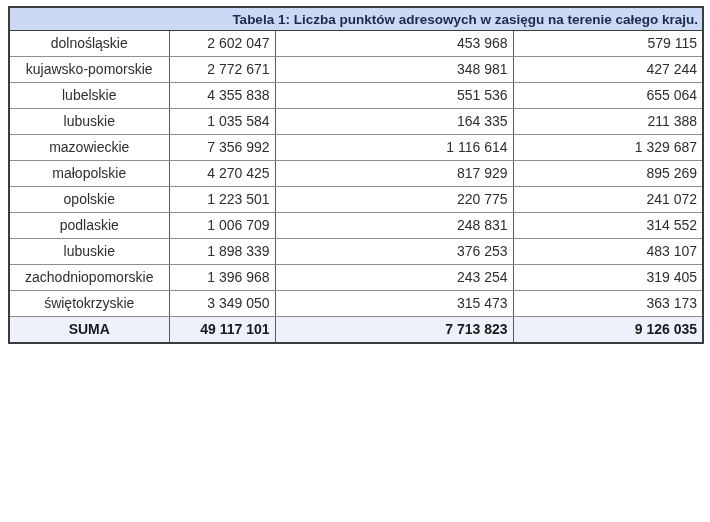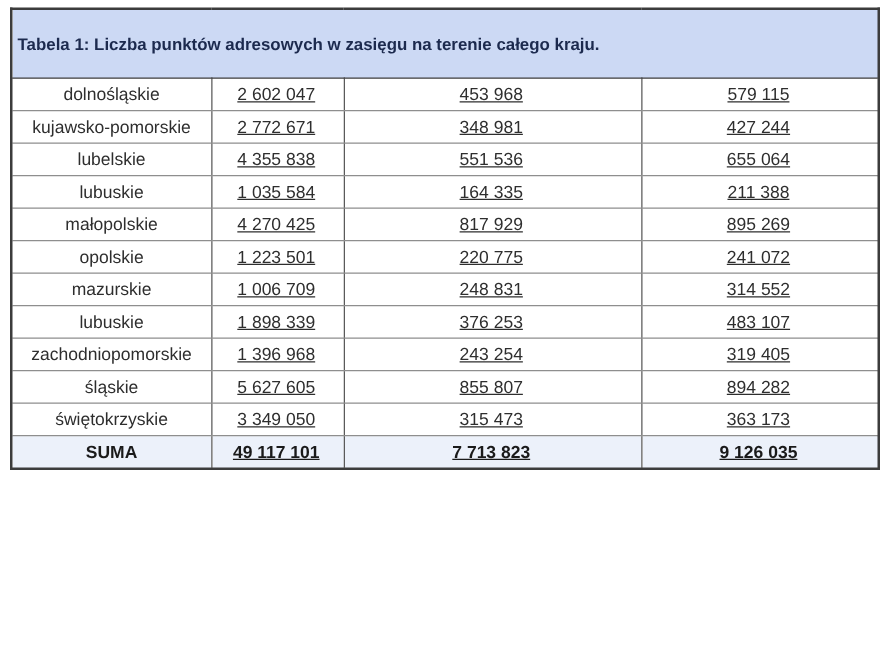--- a/index.html
+++ b/index.html
@@ -21,22 +21,22 @@
   col.c0 { width: 160px; }
   col.c1 { width: 106px; }
   col.c2 { width: 238px; }
   col.c3 { width: 190px; }
 
   th.table-title {
     background: #ccd9f4;
     color: #1c2a4e;
     font-size: 13.5px;
     font-weight: bold;
-    text-align: left;
-    padding: 19px 4px;
+    text-align: right;
+    padding: 3px 4px;
     height: 16px;
     border: 1px solid #3c3c3c;
     white-space: nowrap;
     overflow: hidden;
   }
   tr.header-row th {
     background: #f4f6f9;
     color: #1a1a1a;
     font-size: 13.5px;
     font-weight: bold;
@@ -59,23 +59,22 @@
     border-bottom-color: #8e8e8e;
     vertical-align: middle;
     line-height: 21px;
     overflow: hidden;
   }
   tbody td.name {
     text-align: center;
     white-space: pre-line;
   }
   tbody td.num {
-    text-align: center;
+    text-align: right;
     padding-right: 5px;
-    text-decoration: underline;
   }
   tr.suma-row td {
     background: #ecf1fa;
     font-weight: bold;
     color: #1a1a1a;
     border-top-color: #5a5a5a;
     border-bottom-color: #3c3c3c;
   }
 </style>
 </head>
@@ -113,54 +112,54 @@
           <td class="num">551 536</td>
           <td class="num">655 064</td>
         </tr>
         <tr>
           <td class="name">lubuskie</td>
           <td class="num">1 035 584</td>
           <td class="num">164 335</td>
           <td class="num">211 388</td>
         </tr>
         <tr>
+          <td class="name">mazowieckie</td>
+          <td class="num">7 356 992</td>
+          <td class="num">1 116 614</td>
+          <td class="num">1 329 687</td>
+        </tr>
+        <tr>
           <td class="name">małopolskie</td>
           <td class="num">4 270 425</td>
           <td class="num">817 929</td>
           <td class="num">895 269</td>
         </tr>
         <tr>
           <td class="name">opolskie</td>
           <td class="num">1 223 501</td>
           <td class="num">220 775</td>
           <td class="num">241 072</td>
         </tr>
         <tr>
-          <td class="name">mazurskie</td>
+          <td class="name">podlaskie</td>
           <td class="num">1 006 709</td>
           <td class="num">248 831</td>
           <td class="num">314 552</td>
         </tr>
         <tr>
           <td class="name">lubuskie</td>
           <td class="num">1 898 339</td>
           <td class="num">376 253</td>
           <td class="num">483 107</td>
         </tr>
         <tr>
           <td class="name">zachodniopomorskie</td>
           <td class="num">1 396 968</td>
           <td class="num">243 254</td>
           <td class="num">319 405</td>
-        </tr>
-        <tr>
-          <td class="name">śląskie</td>
-          <td class="num">5 627 605</td>
-          <td class="num">855 807</td>
-          <td class="num">894 282</td>
         </tr>
         <tr>
           <td class="name">świętokrzyskie</td>
           <td class="num">3 349 050</td>
           <td class="num">315 473</td>
           <td class="num">363 173</td>
         </tr>
         <tr class="suma-row">
           <td class="name">SUMA</td>
           <td class="num">49 117 101</td>

